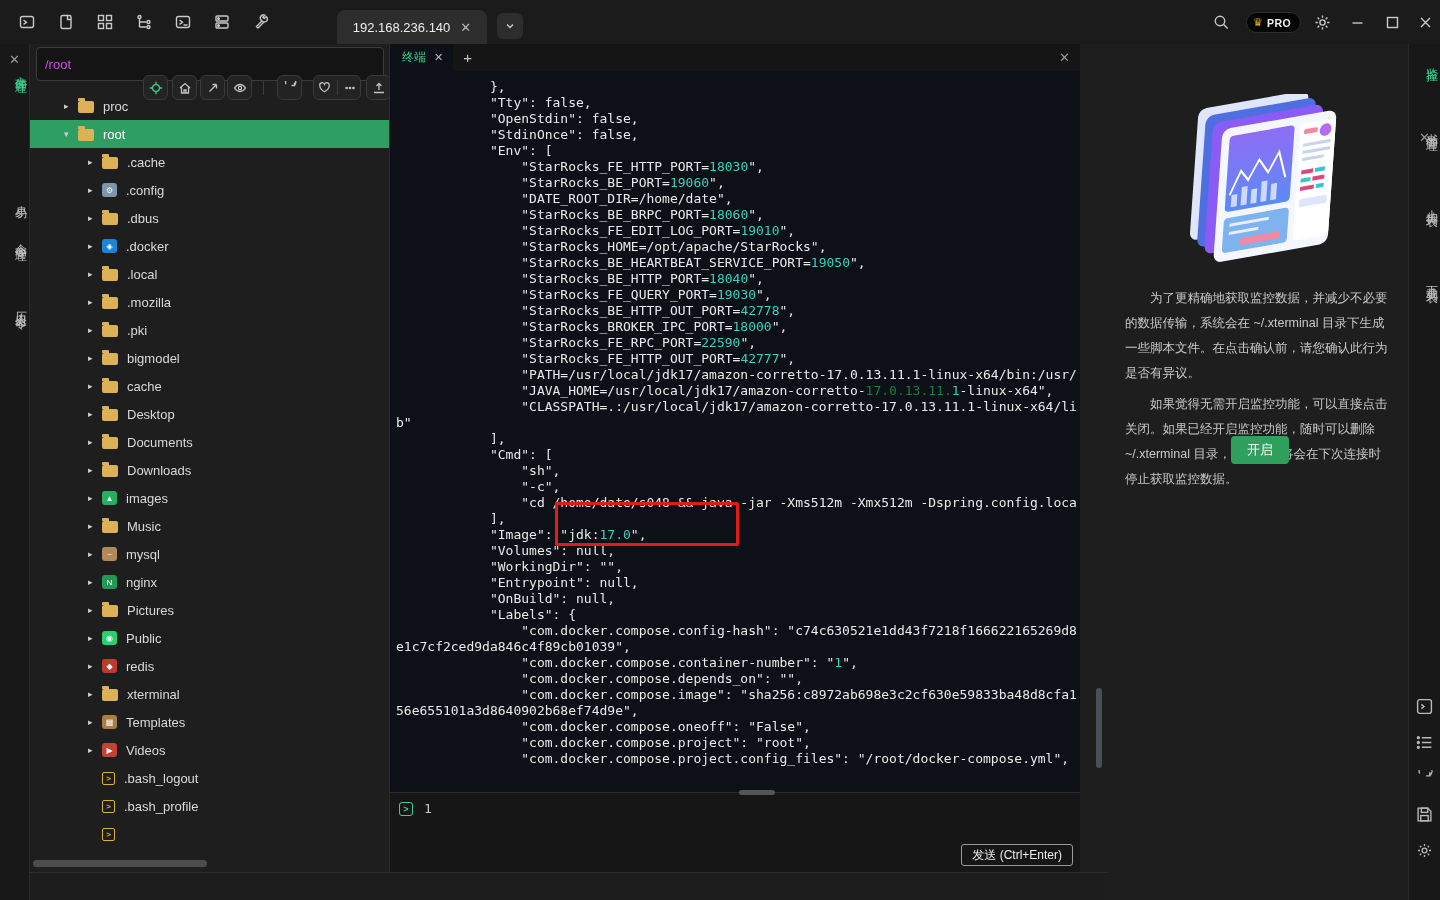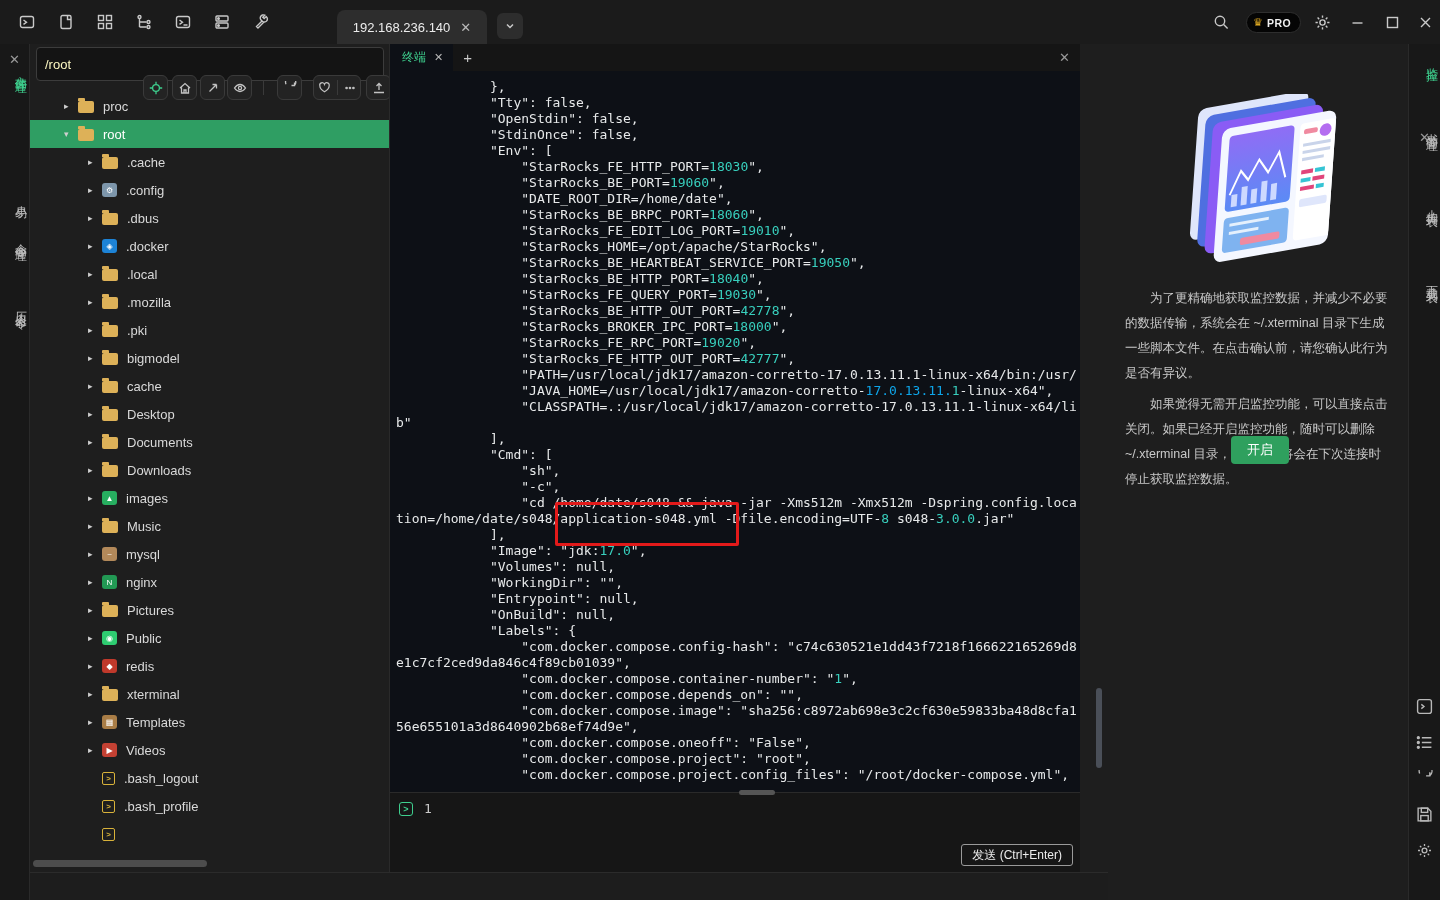--- a/index.html
+++ b/index.html
@@ -22,21 +22,21 @@
   #left-rail { left:0; width:30px; border-right:1px solid #2a2a2a; }
   #right-rail { left:1408px; width:32px; border-left:1px solid #2a2a2a; }
   .rail-close { position:absolute; left:0; width:100%; text-align:center; color:#9a9a9a; font-size:13px; cursor:pointer; }
   .rail-tab { position:absolute; left:0; width:100%; writing-mode:vertical-rl; text-orientation:upright; font-size:12px; letter-spacing:2px; color:#bdbdbd; text-align:center; cursor:pointer; }
   .rail-tab.active { color:#3ecf8e; }
   .rrail-icon { position:absolute; left:7px; width:18px; height:18px; cursor:pointer; }
   .rrail-icon svg { stroke:#b9b9b9; fill:none; stroke-width:1.3; }
 
   
   #sidebar { position:absolute; left:30px; top:44px; width:360px; height:828px; background:#1e1e1e; border-right:1px solid #2a2a2a; overflow:hidden; }
-  #path-input { position:absolute; left:6px; top:3px; width:348px; height:24px; background:#141414; border:1px solid #3c3c3c; border-radius:4px; color:#fef9c3; font-size:13px; padding:16px 8px; outline:none; }
+  #path-input { position:absolute; left:6px; top:3px; width:348px; height:24px; background:#141414; border:1px solid #3c3c3c; border-radius:4px; color:#d946ef; font-size:13px; padding:16px 8px; outline:none; }
   #fm-toolbar { position:absolute; top:31px; left:0; width:100%; height:26px; }
   .tbtn { position:absolute; top:0; height:25px; border:1px solid #3a3a3a; border-radius:6px; background:#232323; display:flex; align-items:center; justify-content:center; cursor:pointer; }
   .tbtn svg { stroke:#c2c2c2; fill:none; stroke-width:1.3; }
   .tbtn.green svg { stroke:#3ecf8e; }
   .tb-sep { position:absolute; top:5px; width:1px; height:15px; background:#3a3a3a; }
   .grp-divider { width:1px; height:15px; background:#3a3a3a; margin:0 6px; }
 
   #file-tree { position:absolute; left:0; top:52px; right:0; height:764px; overflow:hidden; }
   .trow { height:28px; display:flex; align-items:center; font-size:13px; color:#d9d9d9; cursor:pointer; padding-left:34px; }
   .trow:first-child { margin-top:-4px; }
@@ -52,21 +52,21 @@
   #h-scrollbar { position:absolute; left:3px; top:816px; width:174px; height:7px; background:#4d4d4d; border-radius:4px; cursor:grab; }
 
   
   #term-panel { position:absolute; left:390px; top:44px; width:690px; height:828px; background:#141414; }
   #term-tabbar { position:absolute; left:0; top:0; width:100%; height:27px; background:#151515; display:flex; align-items:center; }
   #term-tab { display:flex; align-items:center; gap:8px; padding:0 10px 0 12px; height:27px; background:#0d1016; font-size:12px; color:#3ecf8e; cursor:pointer; }
   #term-tab-add { margin-left:10px; color:#c9c9c9; font-size:15px; cursor:pointer; }
   #term-tabbar-close { position:absolute; right:10px; color:#9a9a9a; font-size:13px; cursor:pointer; }
   #term-view { position:absolute; left:0; top:27px; width:100%; height:721px; background:#0d1016; overflow:hidden; padding:8px 6px; cursor:text; }
   .tline { white-space:pre; font-family:"DejaVu Sans Mono", monospace; font-size:13px; line-height:16px; }
-  .w { color:#e7e9ea; } .n { color:#38cfbd; } .p { color:#0ea5e9; }
+  .w { color:#e7e9ea; } .n { color:#38cfbd; } .p { color:#15803d; }
   #term-vscroll { position:absolute; left:706px; top:644px; width:6px; height:80px; background:#4a4f58; border-radius:3px; cursor:grab; }
   #term-input { position:absolute; left:0; top:748px; width:100%; height:80px; background:#161616; border-top:1px solid #2a2a2a; }
   #drag-pill { position:absolute; left:349px; top:-3px; width:36px; height:5px; border-radius:3px; background:#555; cursor:ns-resize; }
   #prompt-icon { position:absolute; left:9px; top:9px; width:14px; height:14px; border:1.5px solid #3ecf8e; border-radius:3px; color:#3ecf8e; font-size:9px; font-weight:bold; display:flex; align-items:center; justify-content:center; }
   #line-no { position:absolute; left:34px; top:8px; font-family:"DejaVu Sans Mono", monospace; font-size:13px; color:#c9c9c9; }
   #send-btn { position:absolute; right:7px; bottom:6px; height:22px; padding:0 10px; background:transparent; border:1px solid #9a9a9a; border-radius:3px; color:#ececec; font-size:12px; cursor:pointer; }
 
   #red-annotation { position:absolute; left:555px; top:502px; width:184px; height:44px; border:3px solid #e21a1a; border-radius:2px; pointer-events:none; }
 
   
@@ -391,32 +391,31 @@
       <div class="tline"><span class="w">                "StarRocks_BE_PORT=</span><span class="n">19060</span><span class="w">",</span></div>
       <div class="tline"><span class="w">                "DATE_ROOT_DIR=/home/date",</span></div>
       <div class="tline"><span class="w">                "StarRocks_BE_BRPC_PORT=</span><span class="n">18060</span><span class="w">",</span></div>
       <div class="tline"><span class="w">                "StarRocks_FE_EDIT_LOG_PORT=</span><span class="n">19010</span><span class="w">",</span></div>
       <div class="tline"><span class="w">                "StarRocks_HOME=/opt/apache/StarRocks",</span></div>
       <div class="tline"><span class="w">                "StarRocks_BE_HEARTBEAT_SERVICE_PORT=</span><span class="n">19050</span><span class="w">",</span></div>
       <div class="tline"><span class="w">                "StarRocks_BE_HTTP_PORT=</span><span class="n">18040</span><span class="w">",</span></div>
       <div class="tline"><span class="w">                "StarRocks_FE_QUERY_PORT=</span><span class="n">19030</span><span class="w">",</span></div>
       <div class="tline"><span class="w">                "StarRocks_BE_HTTP_OUT_PORT=</span><span class="n">42778</span><span class="w">",</span></div>
       <div class="tline"><span class="w">                "StarRocks_BROKER_IPC_PORT=</span><span class="n">18000</span><span class="w">",</span></div>
-      <div class="tline"><span class="w">                "StarRocks_FE_RPC_PORT=</span><span class="n">19020</span><span class="w">",</span></div>
+      <div class="tline"><span class="w">                "StarRocks_FE_RPC_PORT=</span><span class="n">22590</span><span class="w">",</span></div>
       <div class="tline"><span class="w">                "StarRocks_FE_HTTP_OUT_PORT=</span><span class="n">42777</span><span class="w">",</span></div>
       <div class="tline"><span class="w">                "PATH=/usr/local/jdk17/amazon-corretto-17.0.13.11.1-linux-x64/bin:/usr/</span></div>
       <div class="tline"><span class="w">                "JAVA_HOME=/usr/local/jdk17/amazon-corretto-</span><span class="p">17.0.13.11.</span><span class="n">1</span><span class="w">-linux-x64",</span></div>
       <div class="tline"><span class="w">                "CLASSPATH=.:/usr/local/jdk17/amazon-corretto-17.0.13.11.1-linux-x64/li</span></div>
       <div class="tline"><span class="w">b"</span></div>
       <div class="tline"><span class="w">            ],</span></div>
       <div class="tline"><span class="w">            "Cmd": [</span></div>
       <div class="tline"><span class="w">                "sh",</span></div>
       <div class="tline"><span class="w">                "-c",</span></div>
       <div class="tline"><span class="w">                "cd /home/date/s048 &amp;&amp; java -jar -Xms512m -Xmx512m -Dspring.config.loca</span></div>
-      <div class="tline"><span class="w">tion=/home/date/s048/application-s048.yml -Dfile.encoding=UTF-</span><span class="n">8</span><span class="w"> s048-</span><span class="n">3.0.0</span><span class="w">.jar"</span></div>
       <div class="tline"><span class="w">            ],</span></div>
       <div class="tline"><span class="w">            "Image": "jdk:</span><span class="n">17.0</span><span class="w">",</span></div>
       <div class="tline"><span class="w">            "Volumes": null,</span></div>
       <div class="tline"><span class="w">            "WorkingDir": "",</span></div>
       <div class="tline"><span class="w">            "Entrypoint": null,</span></div>
       <div class="tline"><span class="w">            "OnBuild": null,</span></div>
       <div class="tline"><span class="w">            "Labels": {</span></div>
       <div class="tline"><span class="w">                "com.docker.compose.config-hash": "c74c630521e1dd43f7218f166622165269d8</span></div>
       <div class="tline"><span class="w">e1c7cf2ced9da846c4f89cb01039",</span></div>
       <div class="tline"><span class="w">                "com.docker.compose.container-number": "</span><span class="n">1</span><span class="w">",</span></div>

